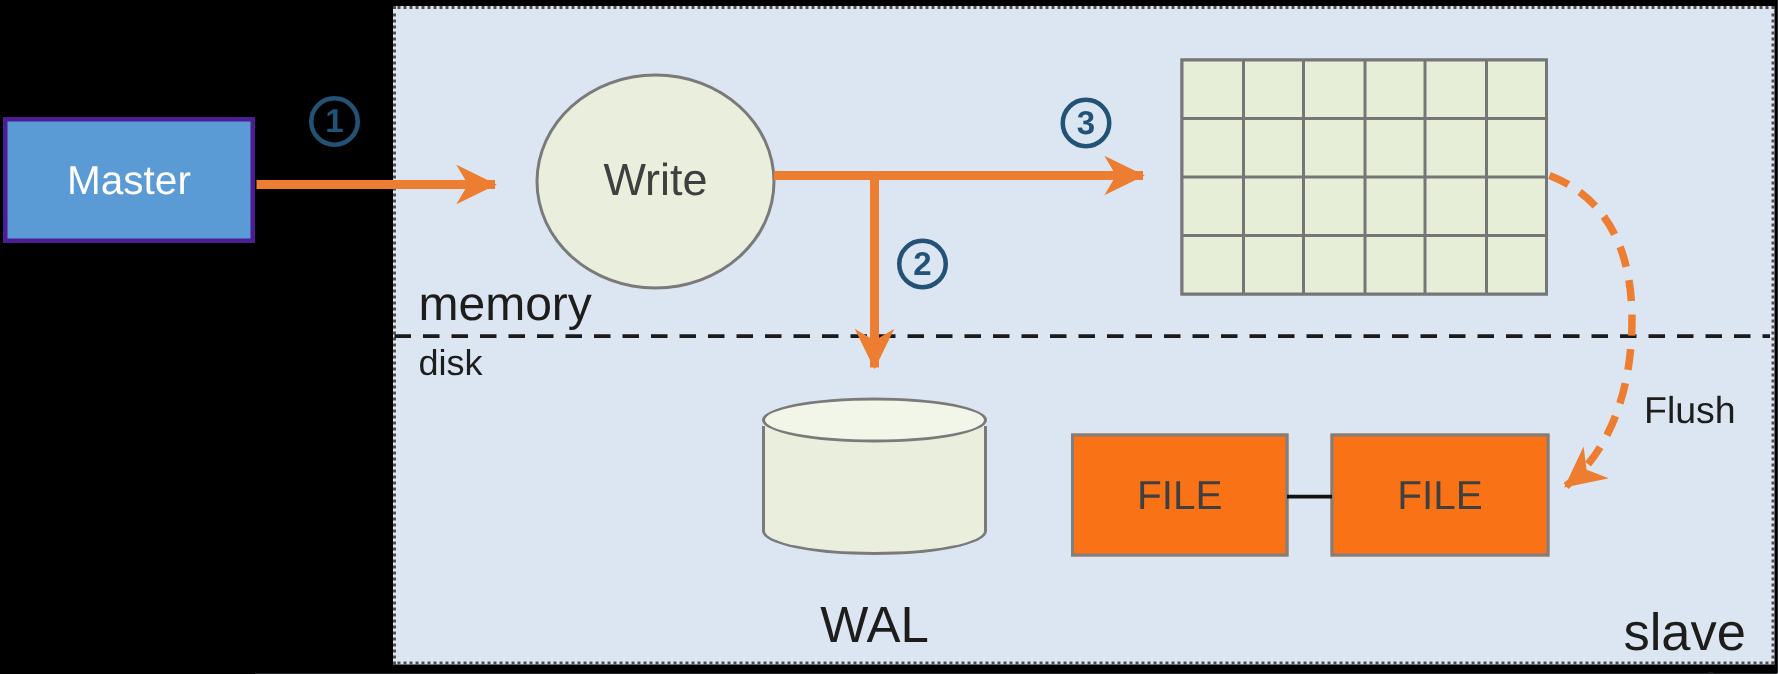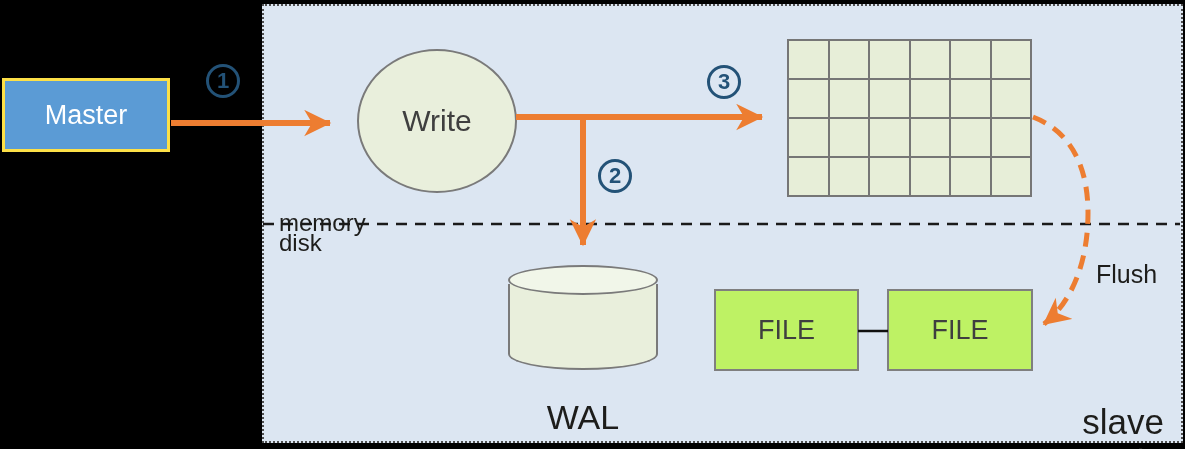--- a/index.html
+++ b/index.html
@@ -6,22 +6,22 @@
   .canvas{
     position:relative;width:1185px;height:449px;background:#000;
     font-family:"Liberation Sans", sans-serif;overflow:hidden;
   }
   .panel{
     position:absolute;left:262px;top:4px;width:921px;height:439px;
     box-sizing:border-box;background:#dce6f2;border:2px dotted #4f4f4f;
   }
   
   .master{
-    position:absolute;left:2px;top:78px;width:168px;height:74px;
-    box-sizing:border-box;background:#5b9bd5;border:3px solid #fde047;
+    position:absolute;left:2px;top:78px;width:168px;height:84px;
+    box-sizing:border-box;background:#5b9bd5;border:3px solid #4c1d95;
     color:#fff;font-size:27px;display:flex;flex-direction:column;
     align-items:center;justify-content:center;line-height:36px;z-index:2;
   }
   
   .write{
     position:absolute;left:357px;top:49px;width:160px;height:144px;
     box-sizing:border-box;background:#e9efdc;border:2px solid #7a7a7a;
     border-radius:50%;display:flex;align-items:center;justify-content:center;
     color:#3f3f3f;font-size:30px;z-index:2;text-align:center;
   }
@@ -38,41 +38,41 @@
     position:absolute;width:34px;height:34px;box-sizing:border-box;
     border:3px solid #235277;border-radius:50%;color:#235277;
     display:flex;align-items:center;justify-content:center;
     font-size:22px;font-weight:600;z-index:4;background:transparent;
   }
   .step1{left:206px;top:64px;}
   .step2{left:598px;top:159px;}
   .step3{left:707px;top:65px;}
   
   .lbl{position:absolute;color:#1d1d1b;z-index:3;}
-  .lbl-memory{left:279px;top:209px;font-size:24px;text-align:center;}
+  .lbl-memory{left:279px;top:184px;font-size:32px;text-align:center;}
   .lbl-disk{left:279px;top:229px;font-size:24px;}
   .lbl-flush{left:1096px;top:260px;font-size:25px;}
   .lbl-slave{left:1008px;top:402px;width:156px;font-size:35px;text-align:right;}
   .lbl-wal{left:508px;top:398px;width:150px;font-size:34px;text-align:center;}
   
   .wal-body{
     position:absolute;left:508px;top:284px;width:150px;height:86px;
     box-sizing:border-box;background:#e9efdc;
     border-left:2px solid #7a7a7a;border-right:2px solid #7a7a7a;border-bottom:2px solid #7a7a7a;
     border-radius:0 0 50% 50% / 0 0 16px 16px;z-index:2;
   }
   .wal-top{
     position:absolute;left:508px;top:265px;width:150px;height:30px;
     box-sizing:border-box;background:#f1f6e9;border:2px solid #7a7a7a;
     border-radius:50%;z-index:2;
   }
   
   .file{
     position:absolute;top:289px;width:145px;height:82px;box-sizing:border-box;
-    background:#bef264;border:2px solid #7f7f7f;color:#3f3f3f;font-size:27px;
+    background:#f97316;border:2px solid #7f7f7f;color:#3f3f3f;font-size:27px;
     display:flex;align-items:center;justify-content:center;z-index:2;
   }
   .file1{left:714px;}
   .file2{left:887px;width:146px;}
   svg.overlay{position:absolute;left:0;top:0;z-index:5;pointer-events:none;}
 </style>
 </head>
 <body>
 
 <div class="canvas">

